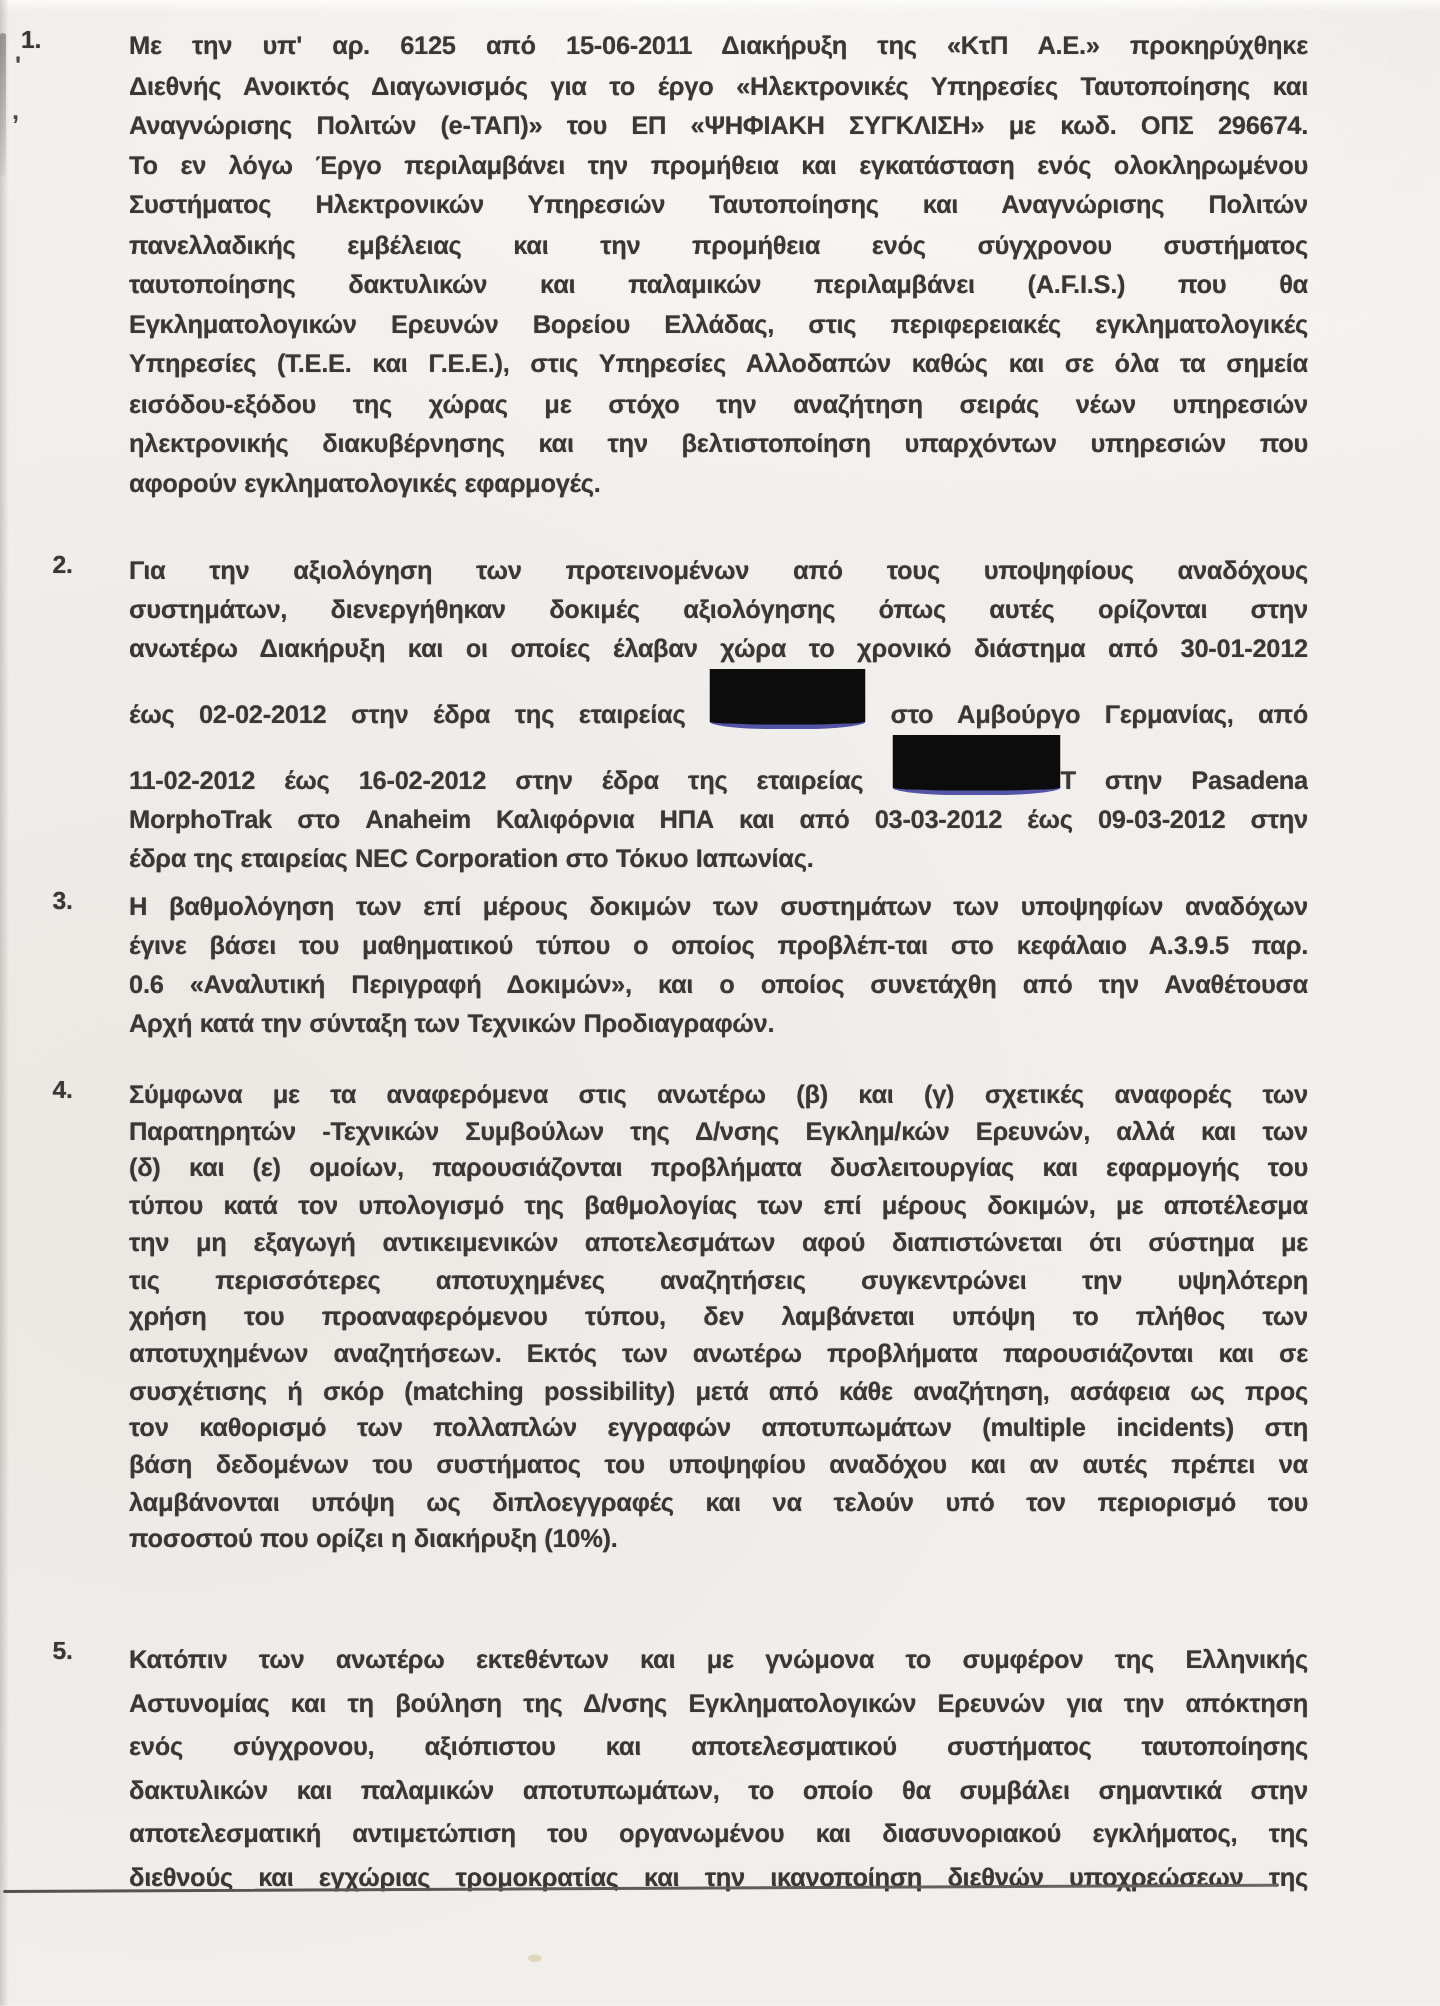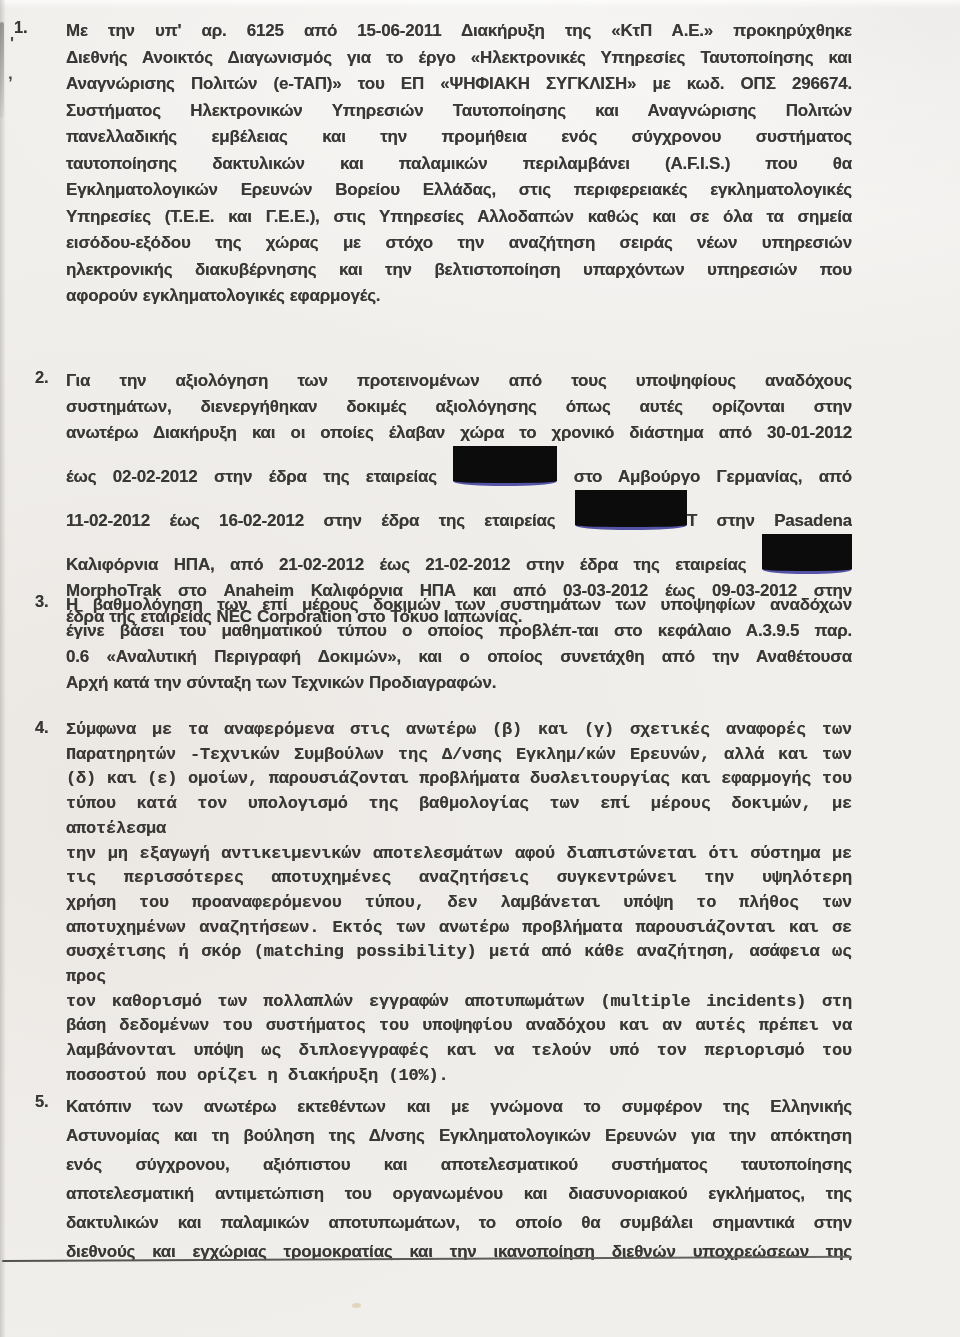--- a/index.html
+++ b/index.html
@@ -22,32 +22,32 @@
   .corner-smudge{position:absolute;left:0;top:22px;width:4px;height:96px;
     background:linear-gradient(to bottom, rgba(70,66,60,0.45), rgba(70,66,60,0.05));border-radius:2px;}
 
   .para{position:absolute;left:0;width:960px;color:#3a3836;}
   .para .num{
     position:absolute;top:0;left:35px;width:28px;
     font-size:16.5px;font-weight:700;letter-spacing:-0.2px;
     text-shadow:0 0 0.5px rgba(55,53,50,0.65);
   }
   .para.p1 .num{left:14px;}
-  .para .pbody{margin-left:66px;width:786px;}
+  .para .pbody{margin-left:86px;width:786px;}
   .line{
     font-size:17px;font-weight:700;letter-spacing:-0.2px;word-spacing:0.5px;
     text-align:justify;text-align-last:justify;-moz-text-align-last:justify;
     text-shadow:0 0 0.5px rgba(55,53,50,0.6);
     overflow:hidden;
   }
   .line.lastline{text-align-last:left;-moz-text-align-last:left;}
   .p1{top:18px}  .p1 .line{line-height:26.5px;}
   .p2{top:368px} .p2 .line{line-height:26px;}
   .p3{top:592px} .p3 .line{line-height:26px;}
-  .p4{top:718px} .p4 .line{line-height:24.7px;font-family:Liberation Mono, monospace;}
+  .p4{top:718px} .p4 .line{line-height:24.7px;}
   .p5{top:1092px}.p5 .line{line-height:29px;}
 
   .redact{
     display:inline-block;height:21px;vertical-align:-4px;
     background:#0c0c0c;border-radius:1px;
   }
   .pen{
     border-bottom:3px solid rgba(104,104,212,0.78);
     padding-bottom:16px;
     border-radius:0 0 40% 40% / 0 0 5px 5px;
@@ -71,39 +71,39 @@
   <div class="edge-left"></div>
   <div class="corner-smudge"></div>
 
   <div id="doc">
       <div class="para p1">
         <div class="num">1.</div>
         <div class="pbody">
           <div class="line"><span class="run">Με την υπ' αρ. 6125 από 15-06-2011 Διακήρυξη της «ΚτΠ Α.Ε.» προκηρύχθηκε</span></div>
           <div class="line"><span class="run">Διεθνής Ανοικτός Διαγωνισμός για το έργο «Ηλεκτρονικές Υπηρεσίες Ταυτοποίησης και</span></div>
           <div class="line"><span class="run">Αναγνώρισης Πολιτών (e-ΤΑΠ)» του ΕΠ «ΨΗΦΙΑΚΗ ΣΥΓΚΛΙΣΗ» με κωδ. ΟΠΣ 296674.</span></div>
+          <div class="line"><span class="run">Το εν λόγω Έργο περιλαμβάνει την προμήθεια και εγκατάσταση ενός ολοκληρωμένου</span></div>
           <div class="line"><span class="run">Συστήματος Ηλεκτρονικών Υπηρεσιών Ταυτοποίησης και Αναγνώρισης Πολιτών</span></div>
           <div class="line"><span class="run">πανελλαδικής εμβέλειας και την προμήθεια ενός σύγχρονου συστήματος</span></div>
           <div class="line"><span class="run">ταυτοποίησης δακτυλικών και παλαμικών περιλαμβάνει (A.F.I.S.) που θα</span></div>
           <div class="line"><span class="run">Εγκληματολογικών Ερευνών Βορείου Ελλάδας, στις περιφερειακές εγκληματολογικές</span></div>
           <div class="line"><span class="run">Υπηρεσίες (Τ.Ε.Ε. και Γ.Ε.Ε.), στις Υπηρεσίες Αλλοδαπών καθώς και σε όλα τα σημεία</span></div>
           <div class="line"><span class="run">εισόδου-εξόδου της χώρας με στόχο την αναζήτηση σειράς νέων υπηρεσιών</span></div>
           <div class="line"><span class="run">ηλεκτρονικής διακυβέρνησης και την βελτιστοποίηση υπαρχόντων υπηρεσιών που</span></div>
           <div class="line lastline"><span class="run">αφορούν εγκληματολογικές εφαρμογές.</span></div>
         </div>
       </div>
       <div class="para p2">
         <div class="num">2.</div>
         <div class="pbody">
           <div class="line"><span class="run">Για την αξιολόγηση των προτεινομένων από τους υποψηφίους αναδόχους</span></div>
           <div class="line"><span class="run">συστημάτων, διενεργήθηκαν δοκιμές αξιολόγησης όπως αυτές ορίζονται στην</span></div>
           <div class="line"><span class="run">ανωτέρω Διακήρυξη και οι οποίες έλαβαν χώρα το χρονικό διάστημα από 30-01-2012</span></div>
           <div class="line"><span class="run">έως 02-02-2012 στην έδρα της εταιρείας </span><span class="redact pen" style="width: 104px;"></span><span class="run"> στο Αμβούργο Γερμανίας, από</span></div>
           <div class="line"><span class="run">11-02-2012 έως 16-02-2012 στην έδρα της εταιρείας </span><span class="redact pen" style="width: 112px;"></span><span class="run">T στην Pasadena</span></div>
-          <div class="line"><span class="run">Καλιφόρνια ΗΠΑ, από 21-02-2012 έως 21-02-2012 στην έδρα της εταιρείας </span><span class="redact pen" style="width: 90px;"></span></div>
           <div class="line"><span class="pen">MorphoTrak</span><span class="run"> στο Anaheim Καλιφόρνια ΗΠΑ και από 03-03-2012 έως 09-03-2012 στην</span></div>
           <div class="line lastline"><span class="run">έδρα της εταιρείας NEC Corporation στο Τόκυο Ιαπωνίας.</span></div>
         </div>
       </div>
       <div class="para p3">
         <div class="num">3.</div>
         <div class="pbody">
           <div class="line"><span class="run">Η βαθμολόγηση των επί μέρους δοκιμών των συστημάτων των υποψηφίων αναδόχων</span></div>
           <div class="line"><span class="run">έγινε βάσει του μαθηματικού τύπου ο οποίος προβλέπ-ται στο κεφάλαιο Α.3.9.5 παρ.</span></div>
           <div class="line"><span class="run">0.6 «Αναλυτική Περιγραφή Δοκιμών», και ο οποίος συνετάχθη από την Αναθέτουσα</span></div>
@@ -127,22 +127,22 @@
           <div class="line"><span class="run">λαμβάνονται υπόψη ως διπλοεγγραφές και να τελούν υπό τον περιορισμό του</span></div>
           <div class="line lastline"><span class="run">ποσοστού που ορίζει η διακήρυξη (10%).</span></div>
         </div>
       </div>
       <div class="para p5">
         <div class="num">5.</div>
         <div class="pbody">
           <div class="line"><span class="run">Κατόπιν των ανωτέρω εκτεθέντων και με γνώμονα το συμφέρον της Ελληνικής</span></div>
           <div class="line"><span class="run">Αστυνομίας και τη βούληση της Δ/νσης Εγκληματολογικών Ερευνών για την απόκτηση</span></div>
           <div class="line"><span class="run">ενός σύγχρονου, αξιόπιστου και αποτελεσματικού συστήματος ταυτοποίησης</span></div>
+          <div class="line"><span class="run">δακτυλικών και παλαμικών αποτυπωμάτων, το οποίο θα συμβάλει σημαντικά στην</span></div>
           <div class="line"><span class="run">αποτελεσματική αντιμετώπιση του οργανωμένου και διασυνοριακού εγκλήματος, της</span></div>
-          <div class="line"><span class="run">δακτυλικών και παλαμικών αποτυπωμάτων, το οποίο θα συμβάλει σημαντικά στην</span></div>
           <div class="line"><span class="run">διεθνούς και εγχώριας τρομοκρατίας και την ικανοποίηση διεθνών υποχρεώσεων της</span></div>
         </div>
       </div>
     </div>
 
   <div class="stray" style="left:10px;top:34px;">'</div>
   <div class="stray" style="left:8px;top:64px;">,</div>
 
   <div class="footer-rule"></div>
   <div class="speck"></div>

